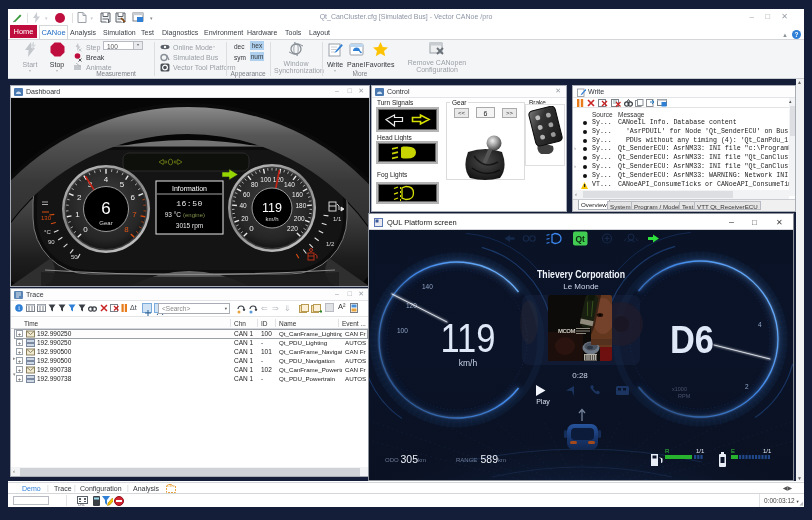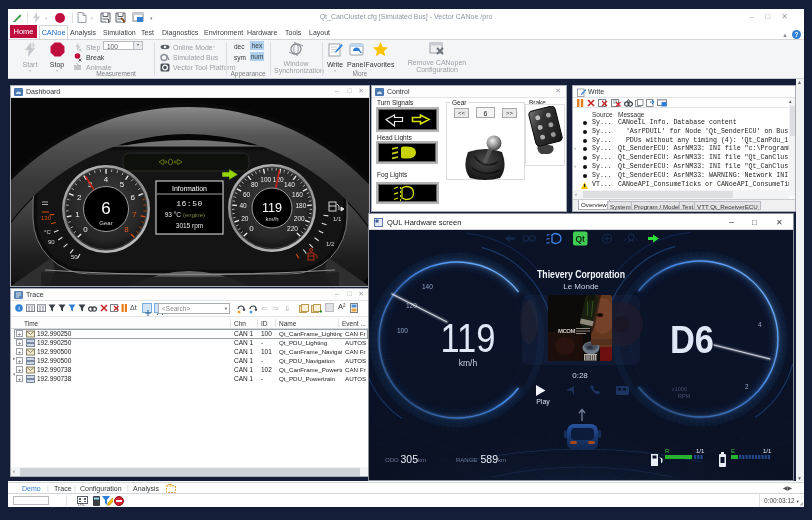--- a/index.html
+++ b/index.html
@@ -785,21 +785,21 @@
   <div class="abs" style="left:0px;top:0px;font-size:5px;color:#555">▴</div>
   <div class="abs" style="left:0.5px;top:8px;width:5px;height:30px;background:#dcdee1"></div>
 </div>
       </div>
     <div class="win" id="win-qul" style="left:360px; top:134px; width:426px; height:268px; border-color:#8a8f98">
         <div style="position:absolute;left:0;top:0;right:0;height:16px;background:#fff;border-bottom:1px solid #d4d6d9;z-index:5">
 <svg style="position:absolute;left:5px;top:4px" width="9" height="9" viewBox="0 0 9 9">
             <rect x="0.5" y="0.5" width="8" height="8" fill="#e8eaf0" stroke="#5a78b5"></rect>
             <rect x="1.5" y="1.5" width="3" height="3" fill="#3a5a9a"></rect>
           </svg>
-<span style="position:absolute;left:18px;top:4px;font-size:7.5px;color:#222">QUL Hardware screen</span>
+<span style="position:absolute;left:18px;top:4px;font-size:7.5px;color:#222">QUL Platform screen</span>
 <span style="position:absolute;left:360px;top:3px;color:#444;font-size:9px">–</span>
 <span style="position:absolute;left:383px;top:4px;color:#444;font-size:8px">□</span>
 <span style="position:absolute;left:407px;top:4px;color:#444;font-size:8px">✕</span>
 </div>
 <svg width="424" height="267" viewBox="0 0 424 267" style="position:absolute;left:0;top:0" font-family="Liberation Sans, sans-serif">
 <defs>
 <linearGradient id="qbg" x1="0" y1="0" x2="0" y2="1">
               <stop offset="0" stop-color="#0a1226"></stop>
               <stop offset="0.5" stop-color="#0b1328"></stop>
               <stop offset="1" stop-color="#0a1122"></stop>

